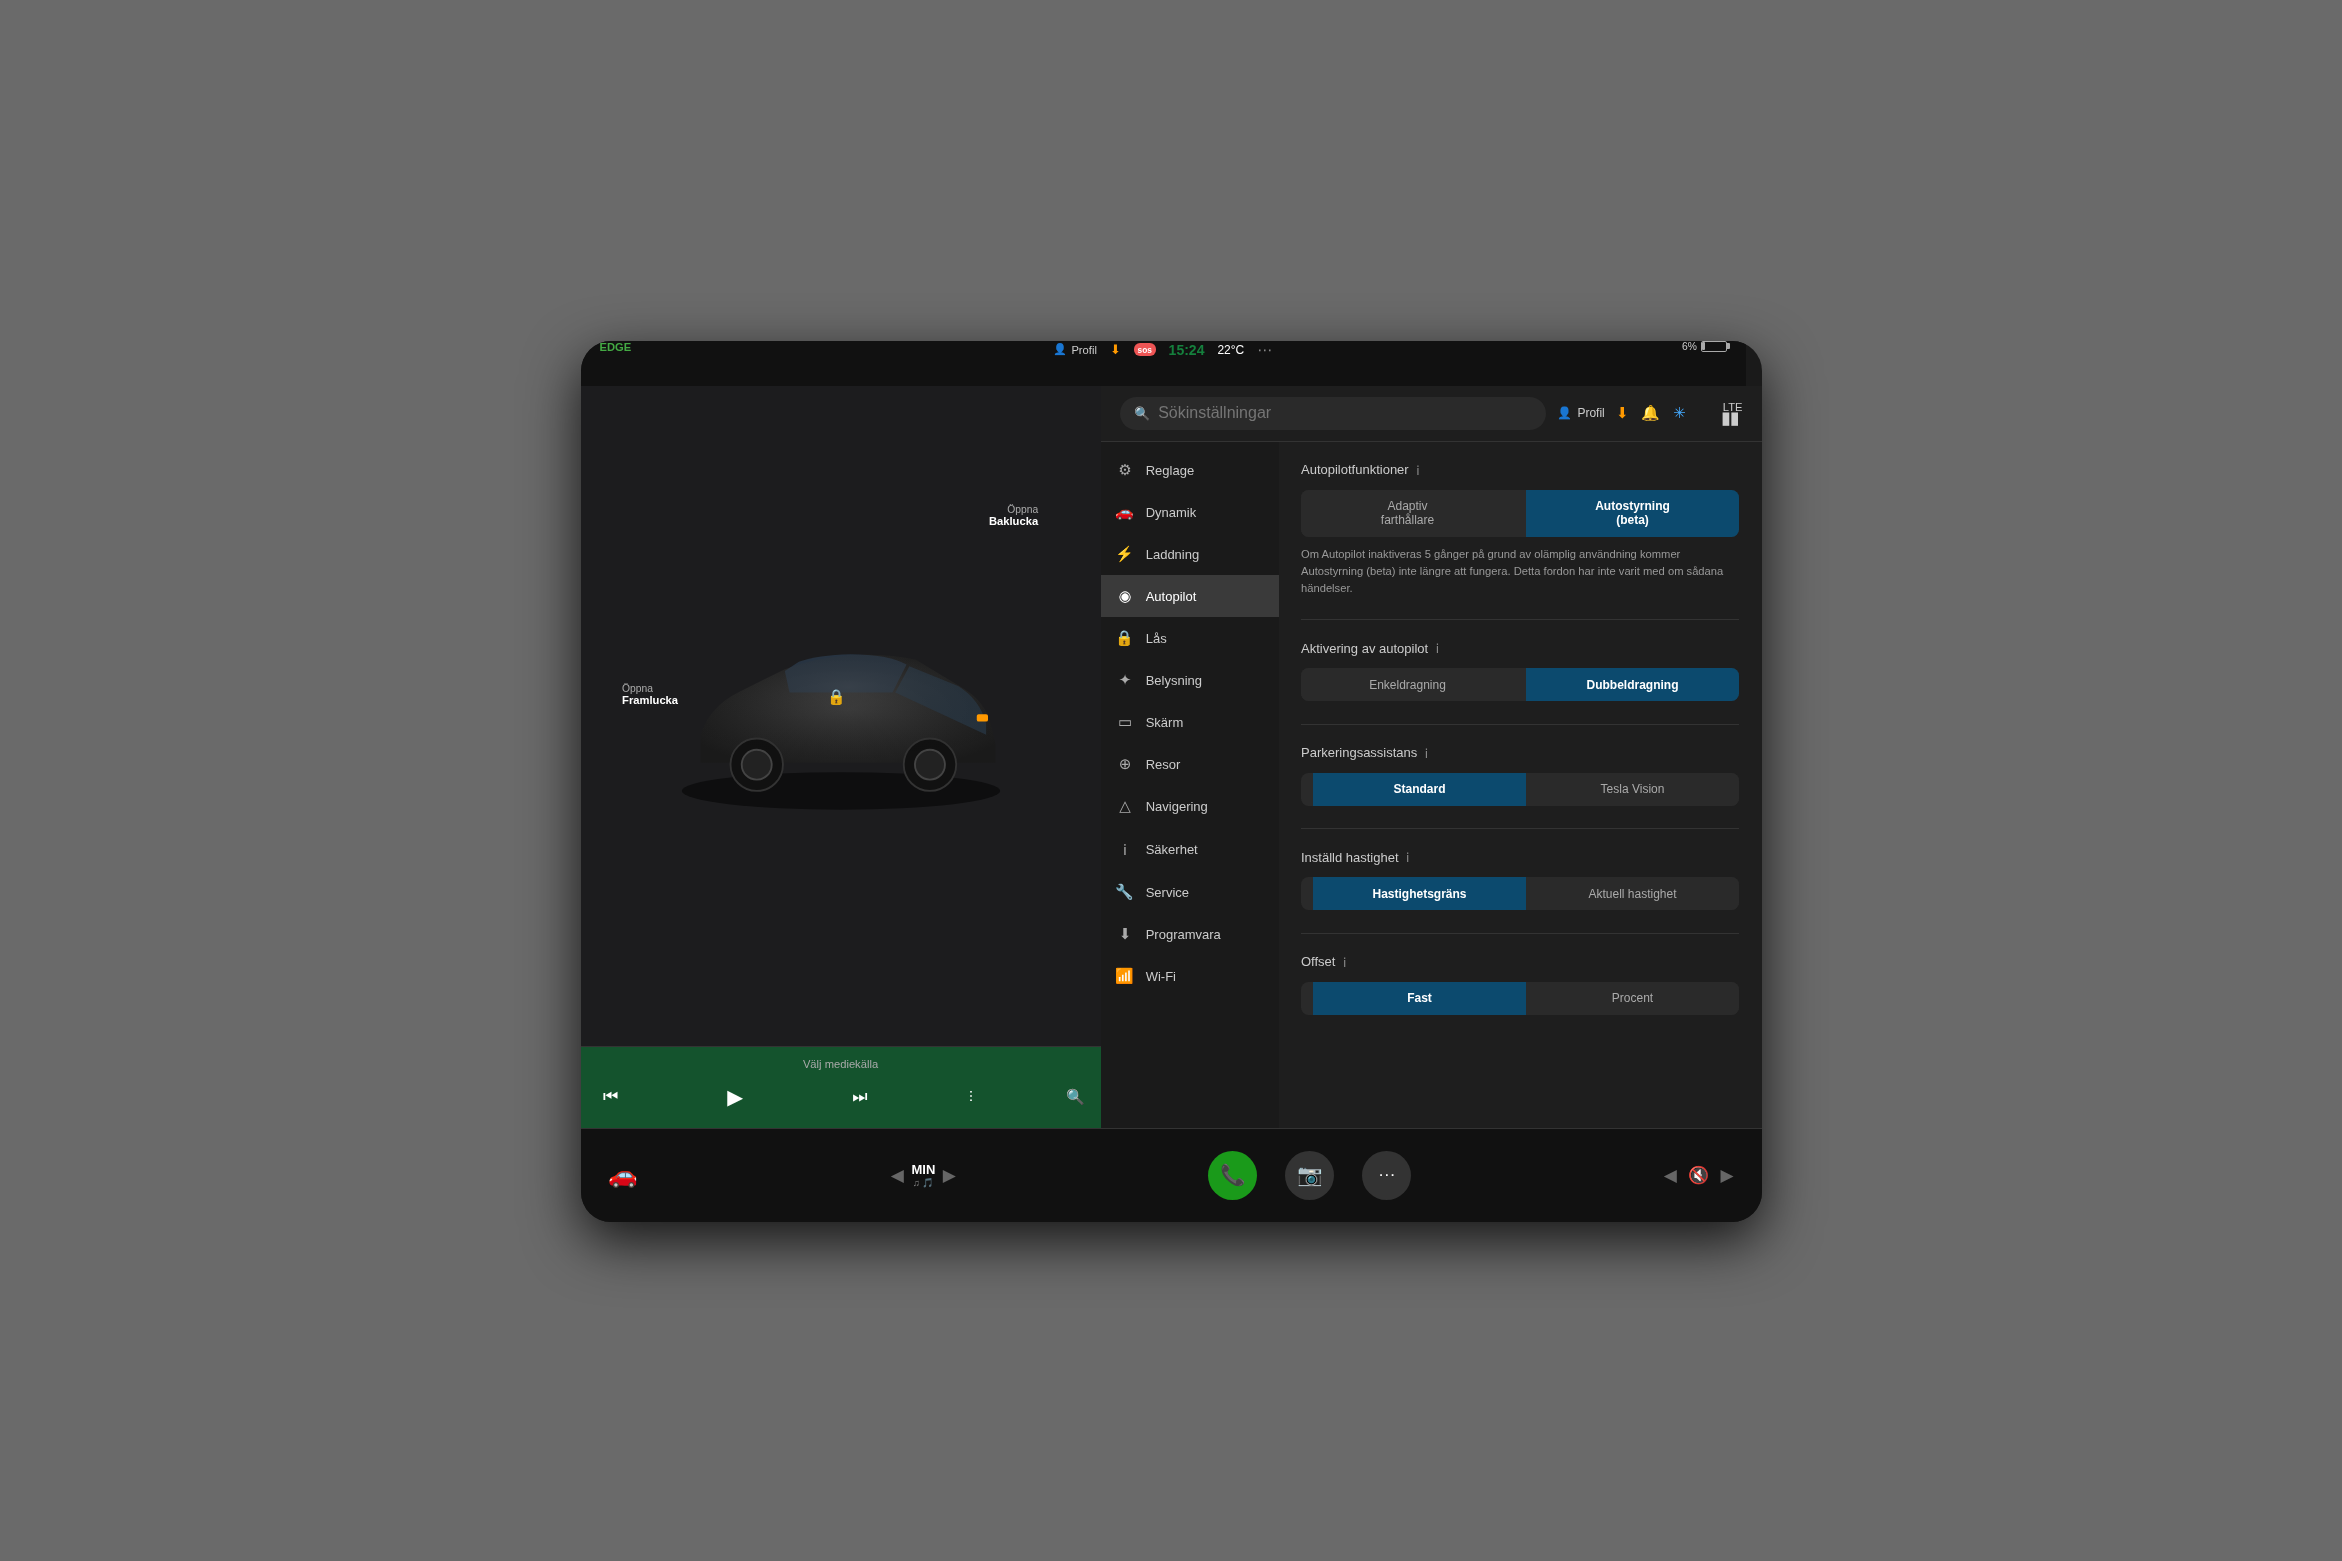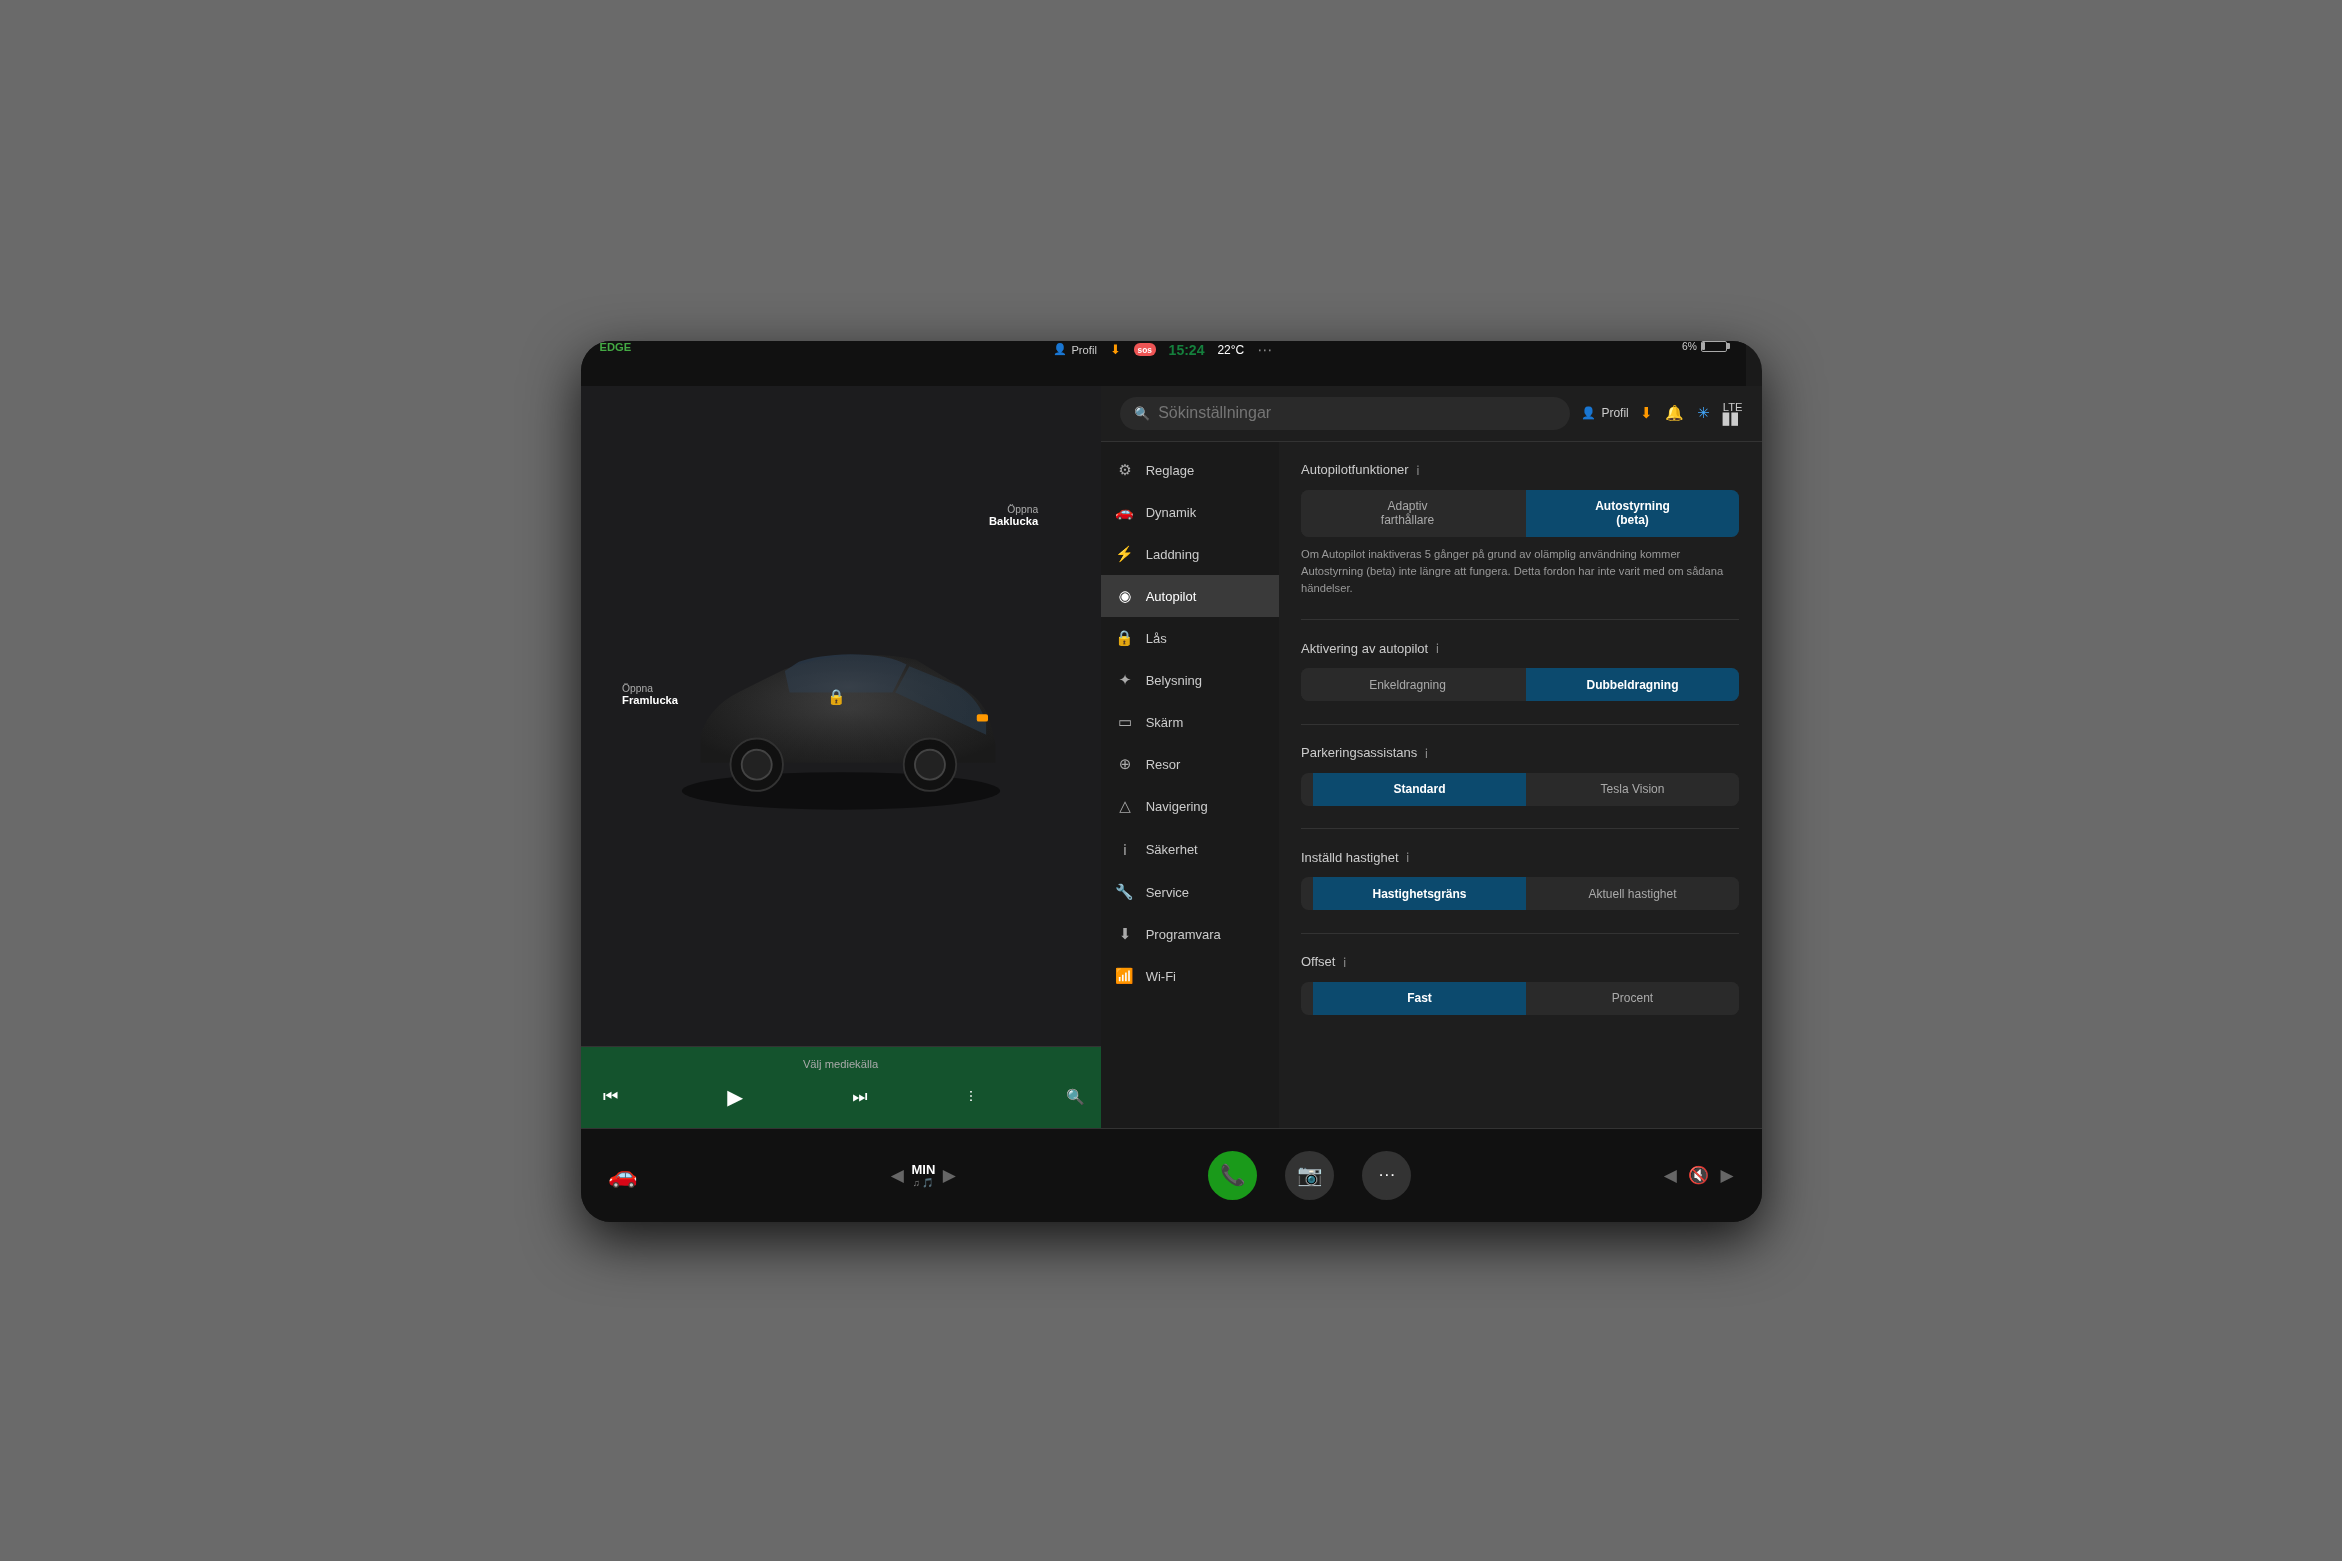--- a/index.html
+++ b/index.html
@@ -570,21 +570,21 @@
           <input class="search-input" type="text" readonly="" placeholder="Sökinställningar" style="">
         </div>
         <div class="header-profile">
           <span>👤</span>
           <span>Profil</span>
         </div>
         <div class="header-icons">
           <span class="header-icon active">⬇</span>
           <span class="header-icon">🔔</span>
           <span class="header-icon bt-icon-active">✳</span>
-          <span class="header-icon" style="font-size:11.2px;">LTE<br>▊▊</span>
+          <span class="header-icon" style="font-size:11.2px;margin-left:24px;">LTE<br>▊▊</span>
         </div>
       </div>
 
       <div class="settings-body">
 
         <div class="sidebar-nav">
           <div class="nav-item">
             <span class="nav-item-icon">⚙</span>
             <span>Reglage</span>
           </div>

